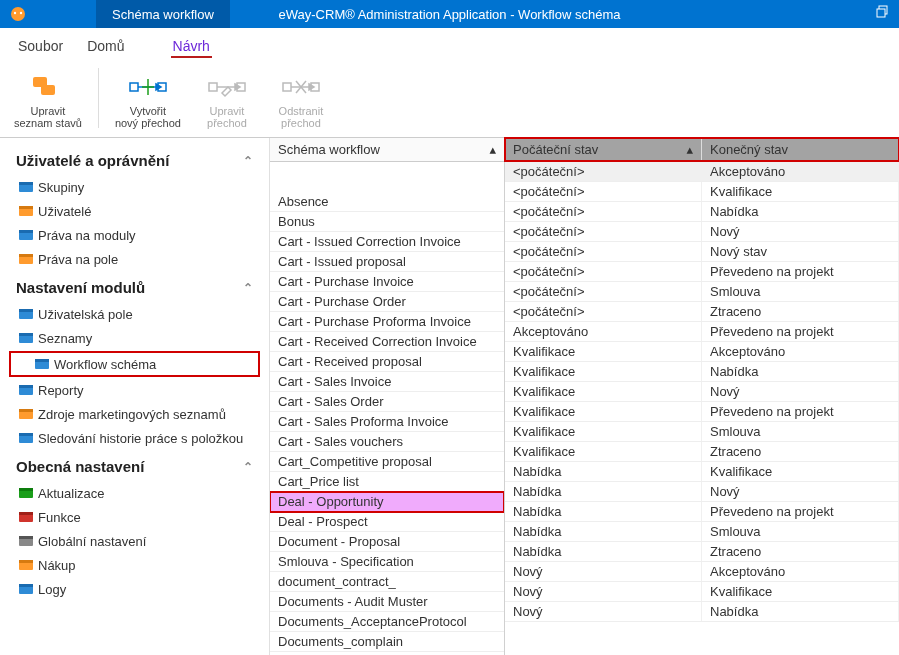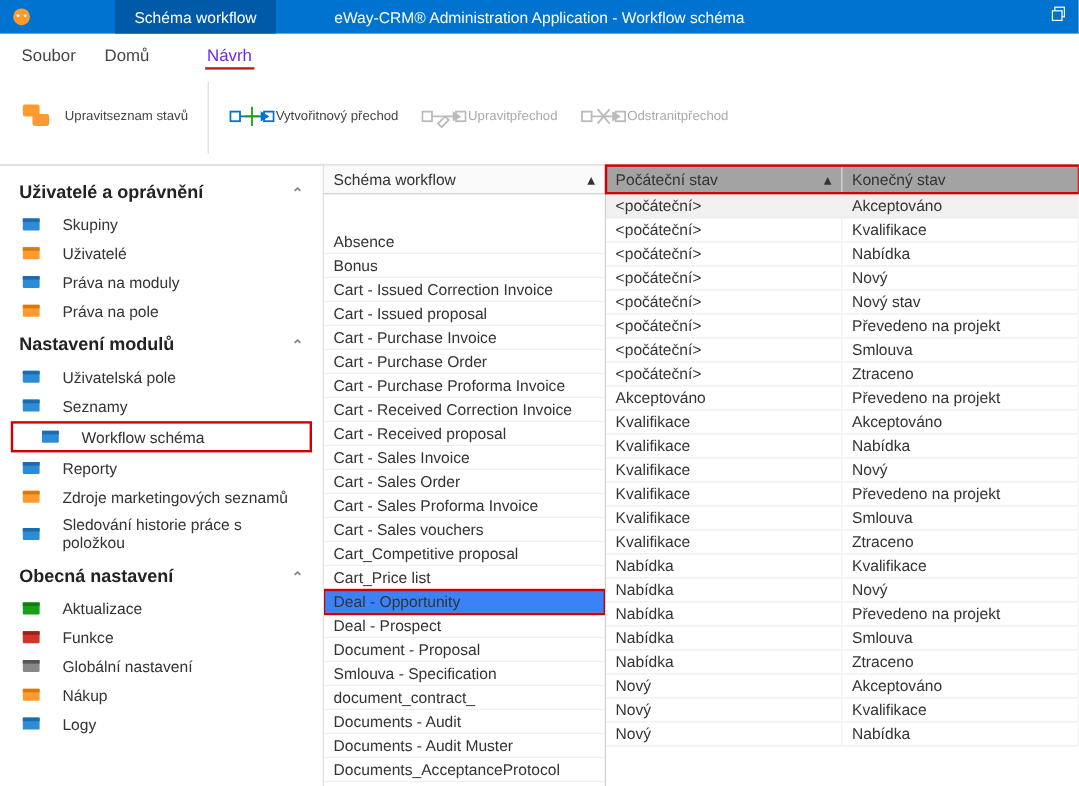--- a/index.html
+++ b/index.html
@@ -11,42 +11,42 @@
   .titlebar .tab-active { background: #005aa8; height: 100%; display: flex; align-items: center; padding: 0 16px; margin-left: 60px; font-size: 13px; }
   .titlebar .title-text { position: absolute; left: 50%; transform: translateX(-50%); font-size: 13px; }
   .titlebar .restore-icon { position: absolute; right: 8px; top: 4px; }
 
   
   .ribbon-tabs { display: flex; gap: 20px; padding: 6px 16px 0 16px; height: 30px; }
   .ribbon-tabs span { font-size: 14px; color: #444; cursor: pointer; padding: 4px 2px; }
   .ribbon-tabs span.active { color: #6d28d9; border-bottom: 2px solid #b91c1c; margin-left: 24px; }
 
   .ribbon { display: flex; gap: 14px; padding: 6px 12px 6px 12px; border-bottom: 1px solid #ccc; height: 80px; }
-  .ribbon-btn { display: flex; flex-direction: row; align-items: center; justify-content: flex-end; min-width: 60px; font-size: 11px; color: #444; text-align: center; line-height: 1.1; padding: 2px 2px; }
+  .ribbon-btn { display: flex; flex-direction: column; align-items: center; justify-content: flex-end; min-width: 60px; font-size: 11px; color: #444; text-align: center; line-height: 1.1; padding: 2px 2px; }
   .ribbon-btn.disabled { color: #aaa; }
   .ribbon-btn .big-icon { height: 32px; width: 40px; display: flex; align-items: center; justify-content: center; margin-bottom: 2px; }
   .ribbon-sep { width: 1px; background: #ddd; height: 60px; align-self: center; }
 
   
   .main { display: flex; height: calc(655px - 28px - 30px - 80px); }
 
   
   .sidebar { width: 270px; padding: 6px 0; overflow-y: auto; border-right: 1px solid #e0e0e0; }
   .sidebar h4 { font-size: 15px; font-weight: 700; color: #222; padding: 8px 16px 6px 16px; display: flex; justify-content: space-between; align-items: center; }
   .sidebar h4 .chev { color: #888; font-size: 12px; }
-  .sidebar-item { display: flex; align-items: center; gap: 18px; padding: 4px 18px; font-size: 13px; color: #333; cursor: pointer; }
+  .sidebar-item { display: flex; align-items: center; gap: 4px; padding: 4px 18px; font-size: 13px; color: #333; cursor: pointer; }
   .sidebar-item .si-icon { width: 16px; height: 16px; display:flex; align-items:center; justify-content:center; }
   .sidebar-item.highlight { outline: 2px solid #d00000; outline-offset: -1px; margin: 2px 10px; padding: 4px 24px; }
 
   
   .mid { width: 235px; display:flex; flex-direction:column; border-right:1px solid #d0d0d0; }
   .col-header { display:flex; align-items:center; justify-content:space-between; background:#fafafa; border-bottom:1px solid #ccc; padding: 4px 8px; font-size:13px; font-weight:400; color:#333; }
   .mid-body { flex:1; overflow-y:scroll; scrollbar-width:thin;margin-top:30px; }
   .mid-row { padding: 2px 8px; font-size: 13px; border-bottom: 1px solid #eee; cursor: pointer; white-space: nowrap; overflow: hidden; text-overflow: ellipsis; }
-  .mid-row.selected { background: #3b82f6; }
+  .mid-row.selected { background: #f0abfc; }
   .mid-row.boxed { outline: 2px solid #d00000; outline-offset: -1px; }
 
   
   .right { flex:1; display:flex; flex-direction:column; }
   .right-header { display:flex; border-bottom:1px solid #ccc; background:#a3a3a3; }
   .right-header .hcell { flex:1; padding:4px 8px; font-size:13px; display:flex; align-items:center; justify-content:space-between; border-right:1px solid #ddd; }
   .right-header-box { outline: 2px solid #d00000; outline-offset: -1px; flex:1; display:flex; }
   .right-body { flex:1; overflow-y:auto; }
   .right-row { display:flex; border-bottom:1px solid #eee; cursor:pointer; }
   .right-row.sel { background:#f0f0f0; }
@@ -320,21 +320,20 @@
         <div class="mid-row">Cart - Sales Order</div>
         <div class="mid-row">Cart - Sales Proforma Invoice</div>
         <div class="mid-row">Cart - Sales vouchers</div>
         <div class="mid-row">Cart_Competitive proposal</div>
         <div class="mid-row">Cart_Price list</div>
         <div class="mid-row selected boxed">Deal - Opportunity</div>
         <div class="mid-row">Deal - Prospect</div>
         <div class="mid-row">Document - Proposal</div>
         <div class="mid-row">Smlouva - Specification</div>
         <div class="mid-row">document_contract_</div>
-        <div class="mid-row">Documents - Audit</div>
         <div class="mid-row">Documents - Audit Muster</div>
         <div class="mid-row">Documents_AcceptanceProtocol</div>
         <div class="mid-row">Documents_complain</div>
       </div>
   </div>
 
   <div class="right">
     <div class="right-header">
       <div class="right-header-box">
         <div class="hcell">

